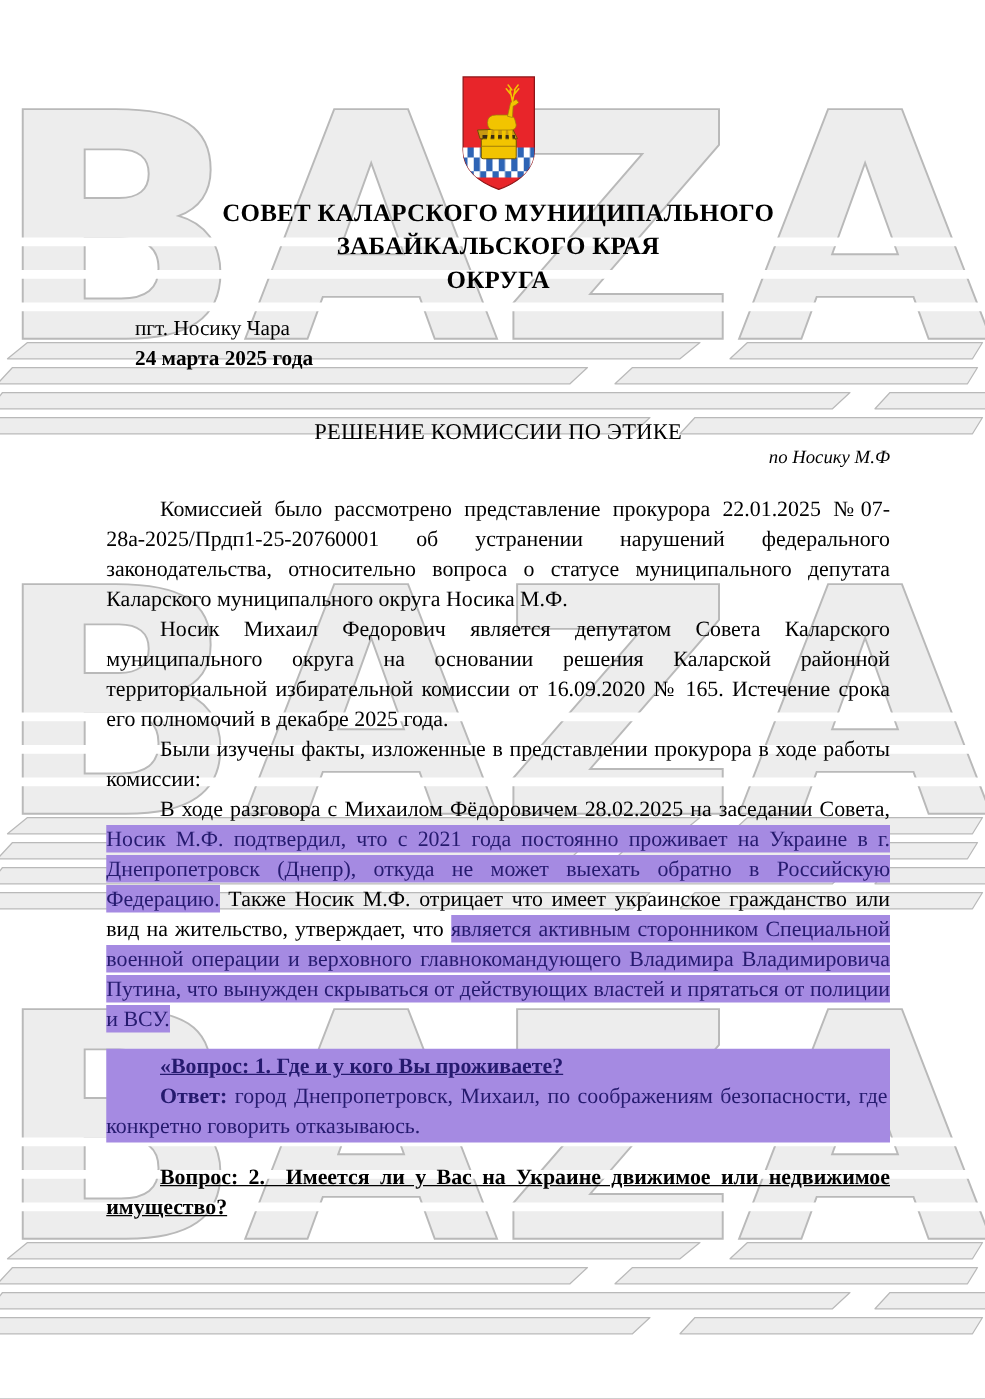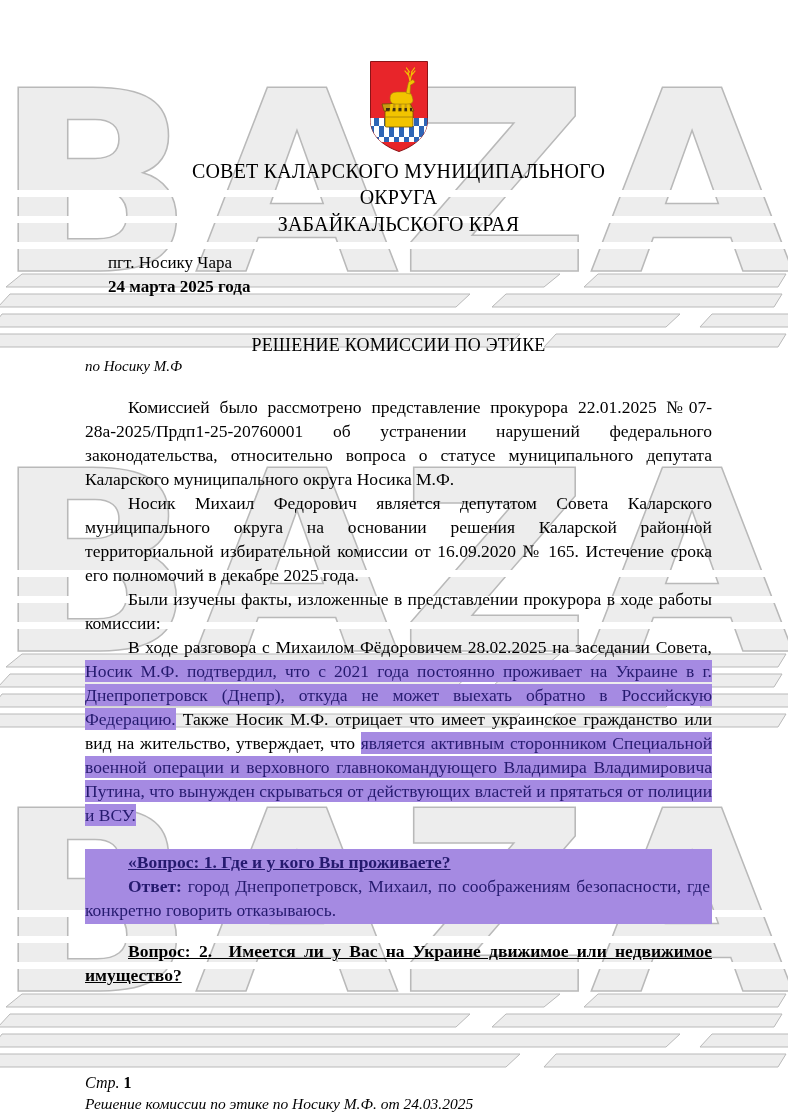--- a/index.html
+++ b/index.html
@@ -11,32 +11,32 @@
   html,body{margin:0;padding:0;background:#888;}
   .page{
     position:relative; width:788px; height:1119px; margin:0 auto;
     background:#ffffff; overflow:hidden;
     font-family:"Liberation Serif","DejaVu Serif",serif; color:var(--ink);
   }
   .wm-layer{position:absolute; inset:0; z-index:0; pointer-events:none;}
   .watermark{position:absolute; left:0; width:788px; height:300px;}
   .content{position:relative; z-index:1; padding:0 76px 0 85px;}
   .emblem{display:block; margin:60px auto 4px auto;}
-  .org{ text-align:center; font-weight:normal; font-size:20px; line-height:1.32; letter-spacing:.2px;}
+  .org{ text-align:center; font-weight:bold; font-size:20px; line-height:1.32; letter-spacing:.2px;}
   .place-date{margin-top:14px; margin-left:23px; font-size:17px; line-height:1.4;}
   .place-date .date{font-weight:bold;}
   .doc-title{margin-top:36px; text-align:center; font-size:18px; letter-spacing:.2px;}
-  .doc-subtitle{margin-top:2px; text-align:left; font-style:italic; font-size:15px;}
+  .doc-subtitle{margin-top:2px; text-align:right; font-style:italic; font-size:15px;}
   .doc-body{margin-top:20px; font-size:17.5px; line-height:24px; text-align:justify;}
   .para{margin:0; text-indent:43px;}
   .mark{background:var(--hl); color:var(--hl-text); padding:1px 0;}
   .b{font-weight:bold;}
   .u{text-decoration:underline;}
   .qa{margin-top:15px;}
-  .qa.hl{margin-top:22px; background:var(--hl); color:var(--hl-text); padding:1px 2px 2px 0;}
+  .qa.hl{margin-top:12px; background:var(--hl); color:var(--hl-text); padding:1px 2px 2px 0;}
   .footer{position:absolute; left:85px; top:1072px; z-index:1; font-size:16px; line-height:21px;}
   .footer .pg-label{font-style:italic;}
   .footer .pg-num{font-weight:bold;}
   .footer .doc-ref{font-style:italic; font-size:15.5px;}
   svg text.wm-text{
     font-family:"DejaVu Sans","Liberation Sans",sans-serif;
     font-weight:bold;
   }
 </style>
 </head>
@@ -110,22 +110,22 @@
       <g>
         <path d="M22,44 l-1,8 h1.8 l1,-8 M27,44 l0,8 h1.8 l0.4,-8 M33,44 l0,8 h1.8 l0.4,-8 M38,44 l0.8,8 h1.8 l-0.6,-8" style="fill:var(--em-gold);stroke:var(--em-gold);stroke-width:1"></path>
         <path d="M21,38 q0,-6 7,-6 h9 q5,0 6,4 l1,4 q0,4 -5,4 h-13 q-5,0 -5,-6 z" style="fill:var(--em-gold);stroke:#a07c08;stroke-width:.6"></path>
         <path d="M37,33 l2.5,-11 l4.5,-2.5 l2,2.5 l-2.5,2 l-2,1 l-0.5,9 z" style="fill:var(--em-gold);stroke:#a07c08;stroke-width:.6"></path>
         <path d="M41,21 l-2,-9 M41,21 l2,-9 M40,16 l-4,-5 M42,16 l4,-5 M40.5,12 l-3,-4 M42.5,12 l3,-4" style="fill:none;stroke:var(--em-gold);stroke-width:1.2;stroke-linecap:round"></path>
       </g>
     </svg>
 
     <div class="org">
       <div>СОВЕТ КАЛАРСКОГО МУНИЦИПАЛЬНОГО</div>
+      <div>ЗАБАЙКАЛЬСКОГО КРАЯ</div>
       <div>ОКРУГА</div>
-      <div>ЗАБАЙКАЛЬСКОГО КРАЯ</div>
     </div>
 
     <div class="place-date">
       <div>пгт. Носику Чара</div>
       <div class="date">24 марта 2025 года</div>
     </div>
 
     <div class="doc-title">РЕШЕНИЕ КОМИССИИ ПО ЭТИКЕ</div>
     <div class="doc-subtitle">по Носику М.Ф</div>
 
@@ -145,18 +145,14 @@
         <div class="qa hl">
           <p class="para"><span class="b u">«Вопрос: 1. Где и у кого Вы проживаете?</span></p>
           <p class="para"><span class="b">Ответ:</span><span> город Днепропетровск, Михаил, по соображениям безопасности, где конкретно говорить отказываюсь.</span></p>
         </div>
         <div class="qa">
           <p class="para"><span class="b u">Вопрос: 2.&nbsp; Имеется ли у Вас на Украине движимое или недвижимое имущество?</span></p>
         </div>
       </div>
   </div>
 
-  <div class="footer">
-    <div><span class="pg-label">Стр.</span> <span class="pg-num">1</span></div>
-    <div class="doc-ref">Решение комиссии по этике по Носику М.Ф. от 24.03.2025</div>
-  </div>
 
 </div>
 
 </body></html>

